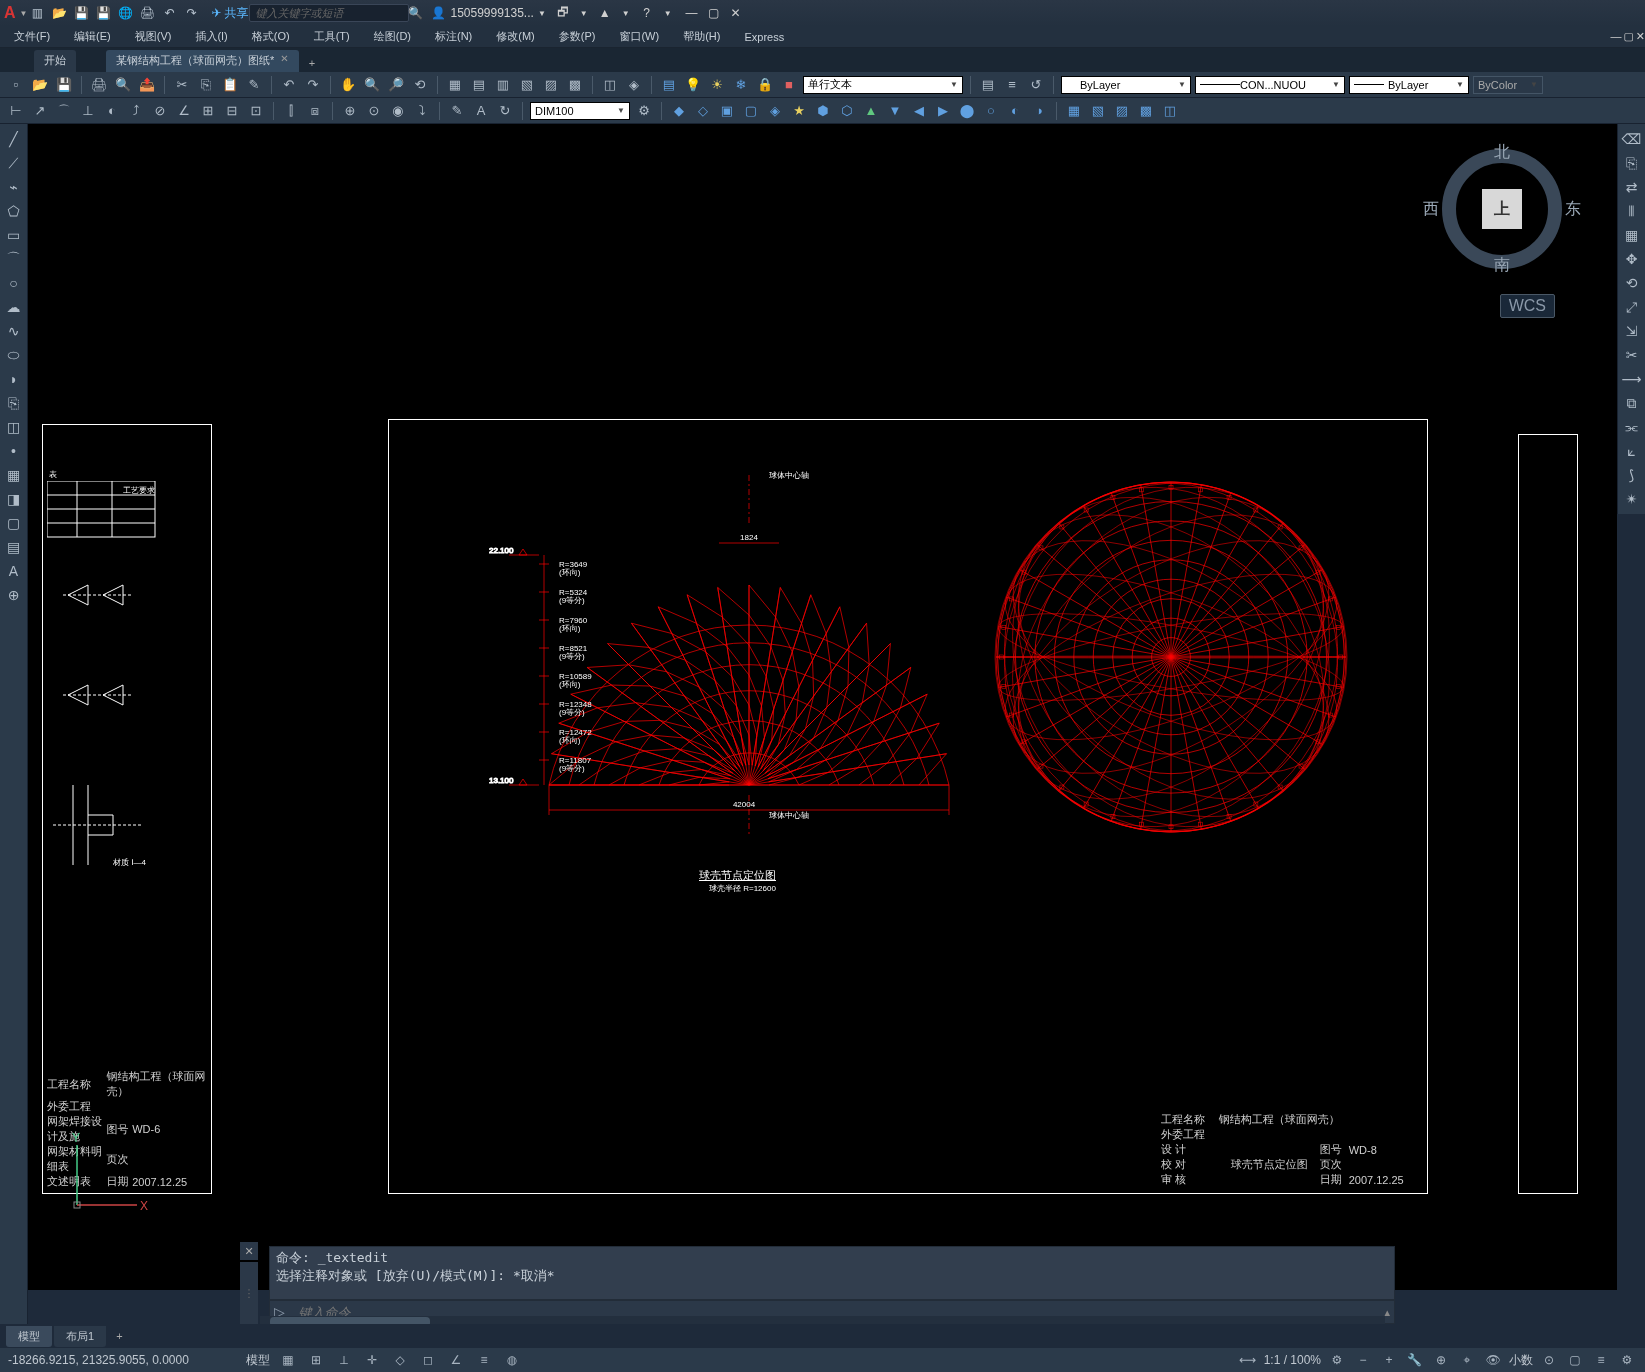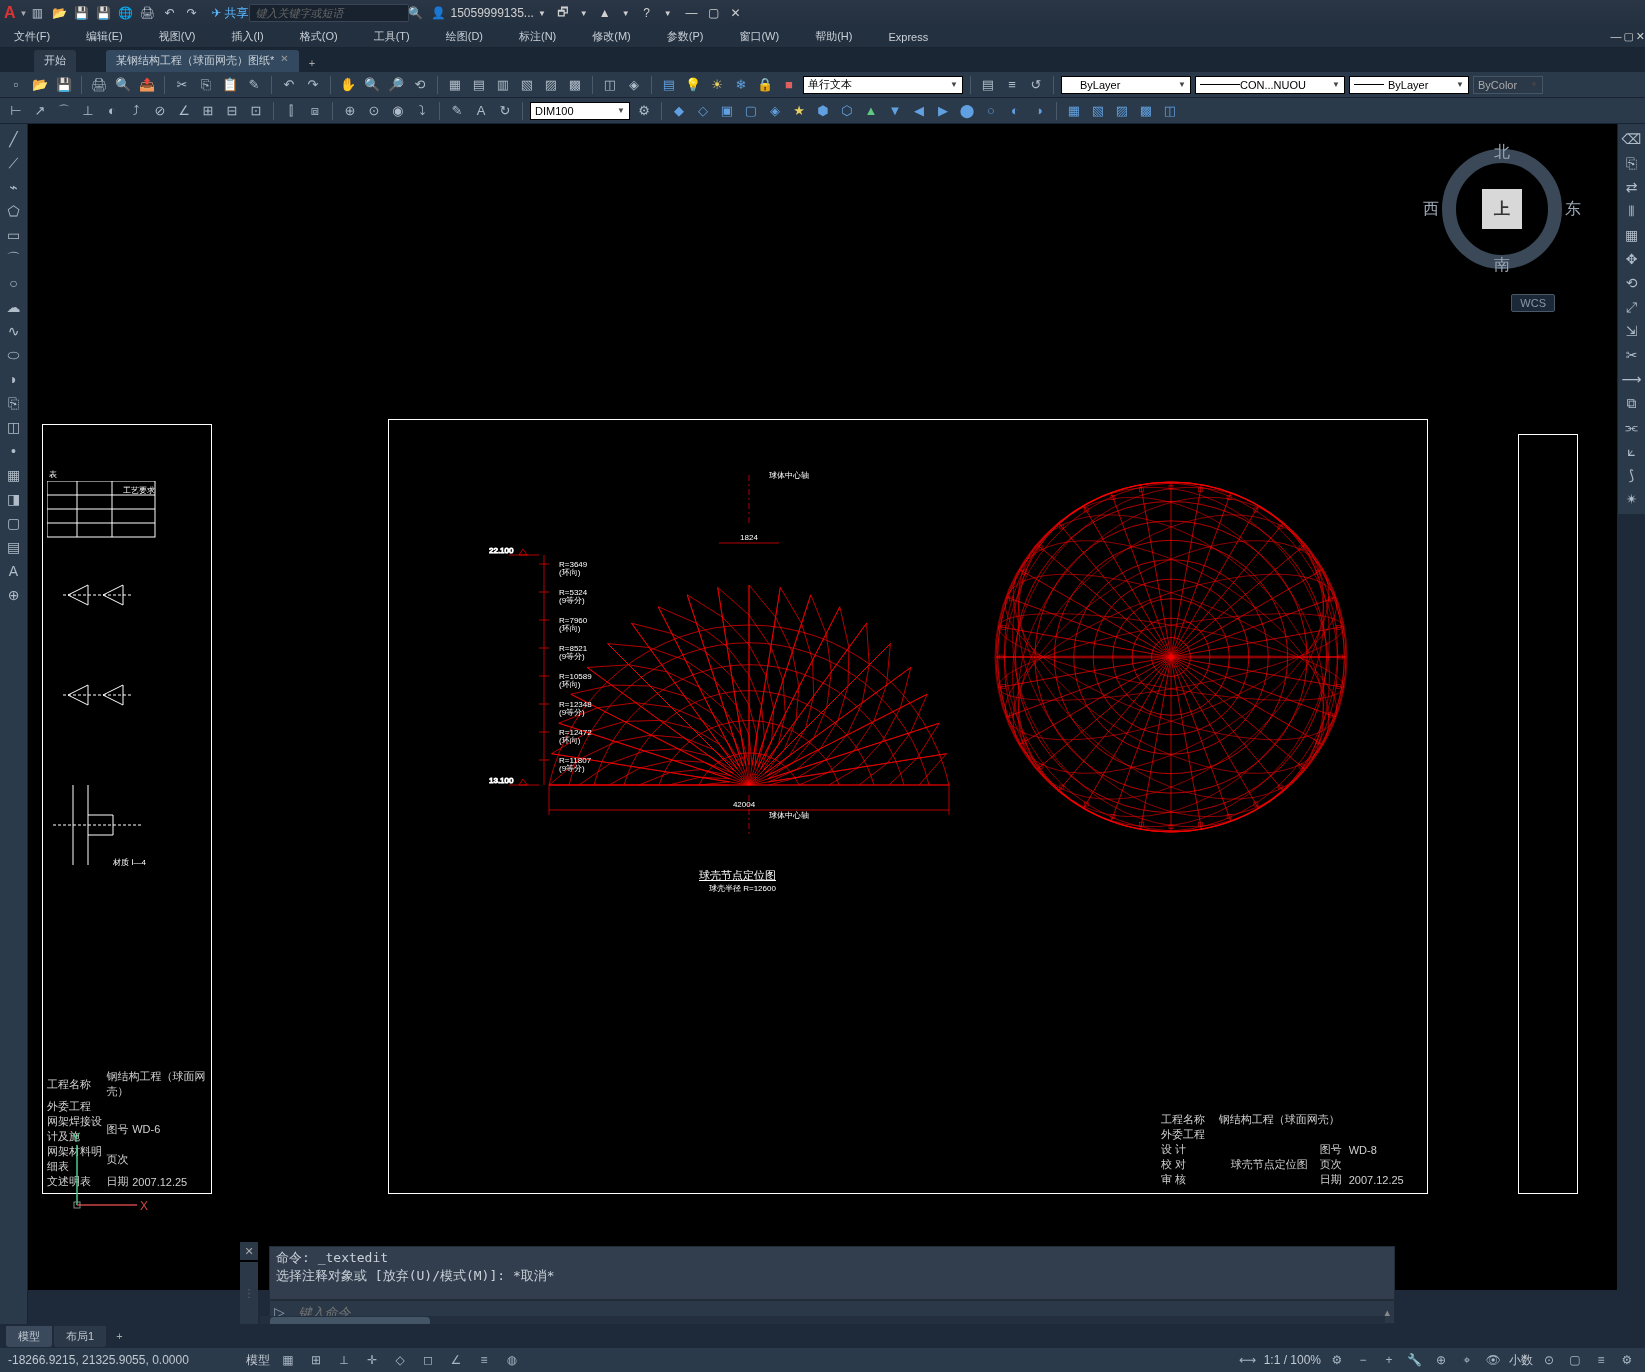--- a/index.html
+++ b/index.html
@@ -36,21 +36,21 @@
 .titlebar .wctrls { display:flex; gap:2px; margin-left:10px;}
 .titlebar .wctrls div {width:20px;height:16px;display:flex;align-items:center;justify-content:center;}
 
 
 .menubar {
   height: 22px;
   background: #23303f;
   display: flex;
   align-items: center;
   padding-left: 6px;
-  gap: 20px;
+  gap: 8px;
   border-bottom: 1px solid #1a2430;
 }
 .menubar .menu { padding: 2px 8px; color:#c8d0d8; }
 
 
 .doctabs {
   height: 24px;
   background: #1a2633;
   display:flex;
   align-items:flex-end;
@@ -122,21 +122,21 @@
 
 
 .viewcube {
   position:absolute; right:50px; top:20px; width:130px;height:130px;
   display:flex;align-items:center;justify-content:center;
 }
 .viewcube .ring { position:absolute;width:120px;height:120px;border-radius:50%;border:14px solid #3a4858;}
 .viewcube .cube { width:40px;height:40px;background:#d8d8d8;display:flex;align-items:center;justify-content:center;color:#333;font-size:16px;font-weight:bold;}
 .viewcube .dir { position:absolute;color:#9aa8b6;font-size:16px;}
 .viewcube .n{top:-2px;} .viewcube .s{bottom:-2px;} .viewcube .e{right:-14px;top:50%;transform:translateY(-50%);} .viewcube .w{left:-14px;top:50%;transform:translateY(-50%);}
-.wcs { position:absolute;right:62px;top:170px;padding:2px 8px;border:1px solid #4a5866;color:#8a98a8;font-size:11px;background:#1a2838;border-radius:2px;}
+.wcs { position:absolute;right:62px;top:170px;padding:2px 8px;border:1px solid #4a5866;color:#8a98a8;font-size:16px;background:#1a2838;border-radius:2px;}
 
 
 .ucs { position:absolute; left:34px; bottom:70px; width:90px;height:90px;}
 .ucs svg { width:100%;height:100%;}
 
 
 .cmdarea {
   position:absolute; left:269px; right:250px; bottom:48px; height:78px;
   display:flex; flex-direction:column;
 }

